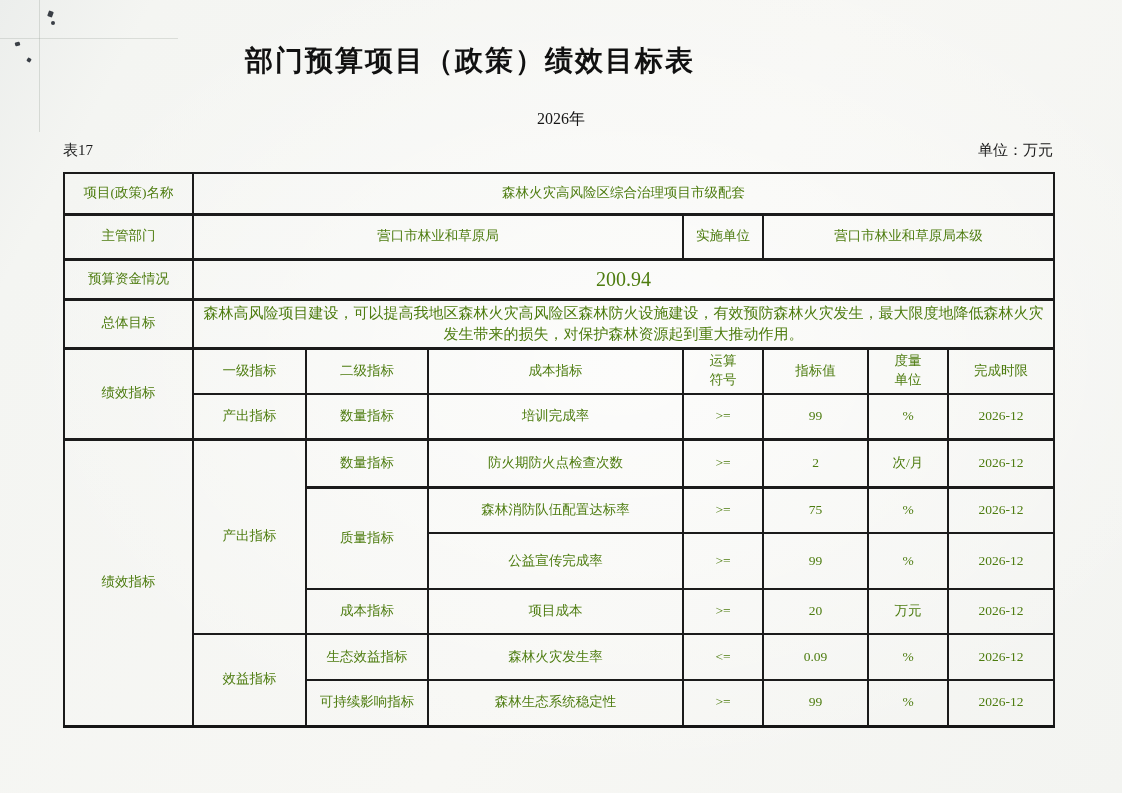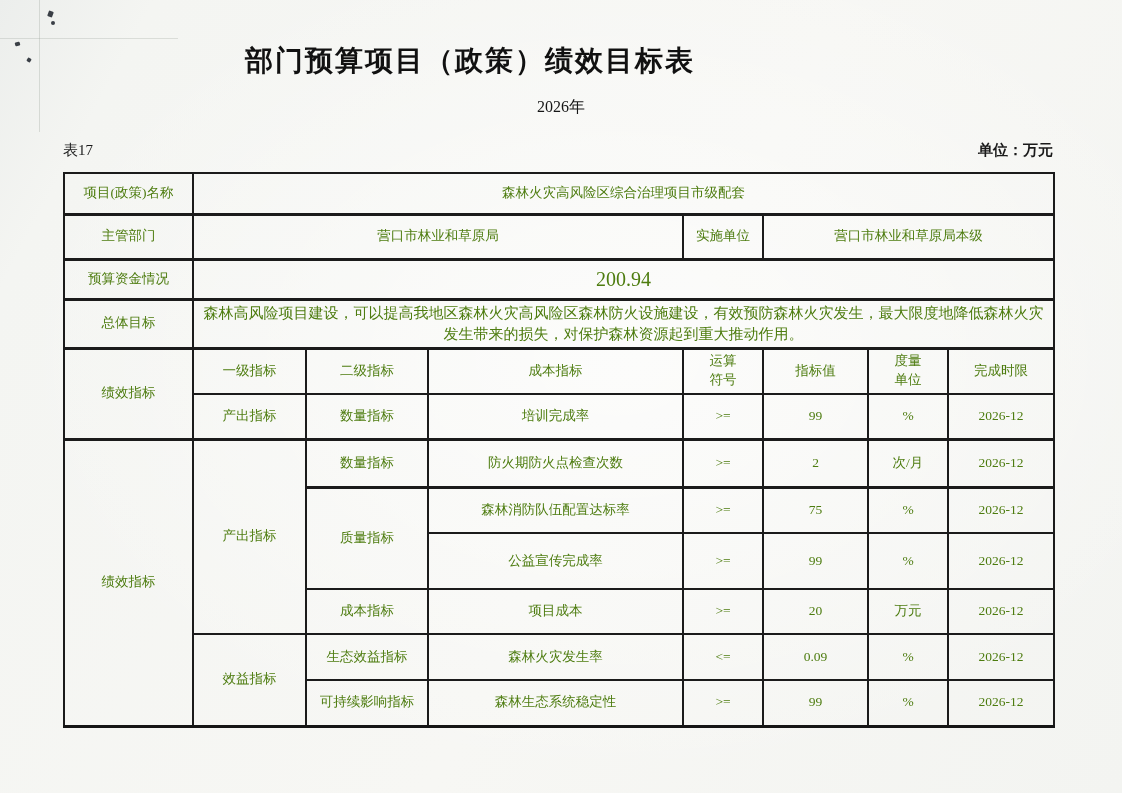--- a/index.html
+++ b/index.html
@@ -18,26 +18,26 @@
   .sp1{left:48px;top:11px;width:5px;height:6px;transform:rotate(20deg);}
   .sp2{left:51px;top:21px;width:4px;height:4px;border-radius:50%;}
   .sp3{left:15px;top:42px;width:5px;height:4px;transform:rotate(-15deg);}
   .sp4{left:27px;top:58px;width:4px;height:4px;transform:rotate(30deg);}
 
   .doc-title{
     position:absolute;left:0;top:42px;width:940px;text-align:center;
     font-size:28px;font-weight:bold;letter-spacing:2px;color:#111;
   }
   .doc-sub{
-    position:absolute;left:0;top:97px;width:1122px;text-align:center;
+    position:absolute;left:0;top:109px;width:1122px;text-align:center;
     font-size:16px;color:#161616;
   }
   .meta{position:absolute;left:63px;top:141px;width:990px;font-size:15px;color:#1a1a1a;}
   .meta .tno{float:left;}
-  .meta .unit{float:right;font-weight:bold;}
+  .meta .unit{float:right;}
 
   table.sheet{
     position:absolute;left:63px;top:172px;width:990px;
     border-collapse:collapse;table-layout:fixed;
     font-size:13.5px;color:#4d7c0f;
   }
   table.sheet td{
     border:2px solid #1b1b1b;
     text-align:center;vertical-align:middle;
     padding:1px 4px;line-height:1.4;

